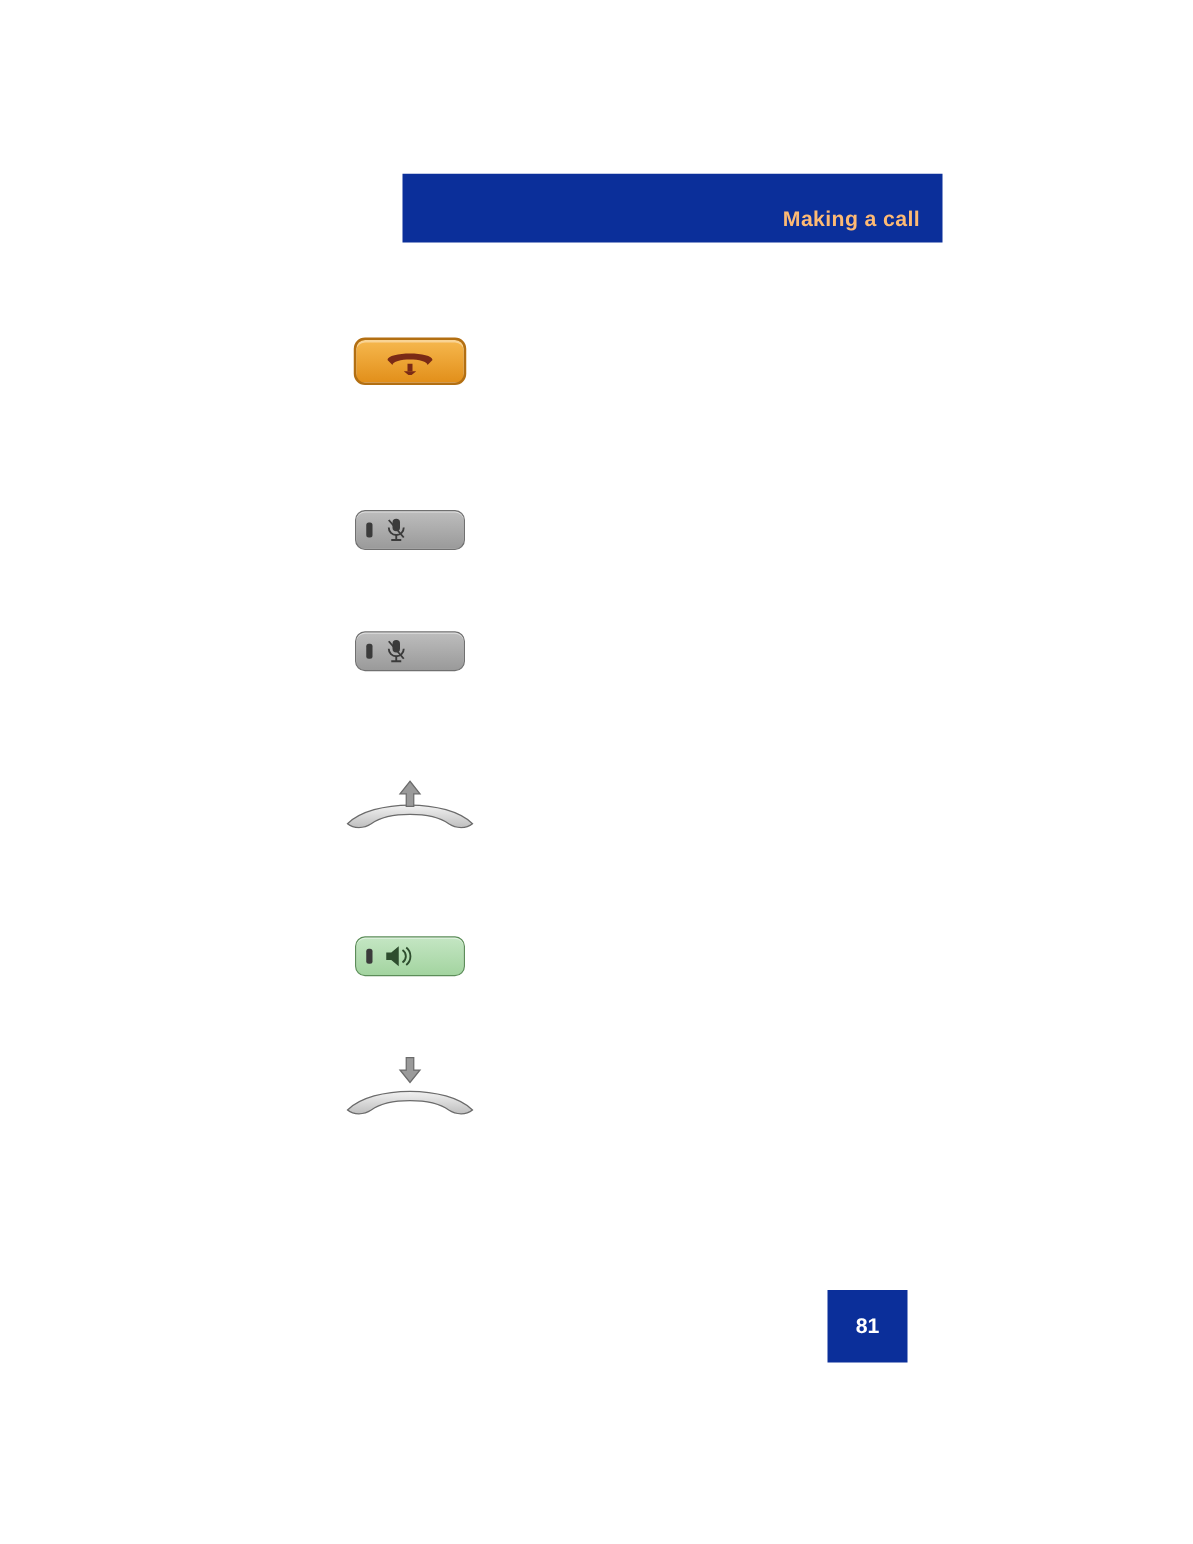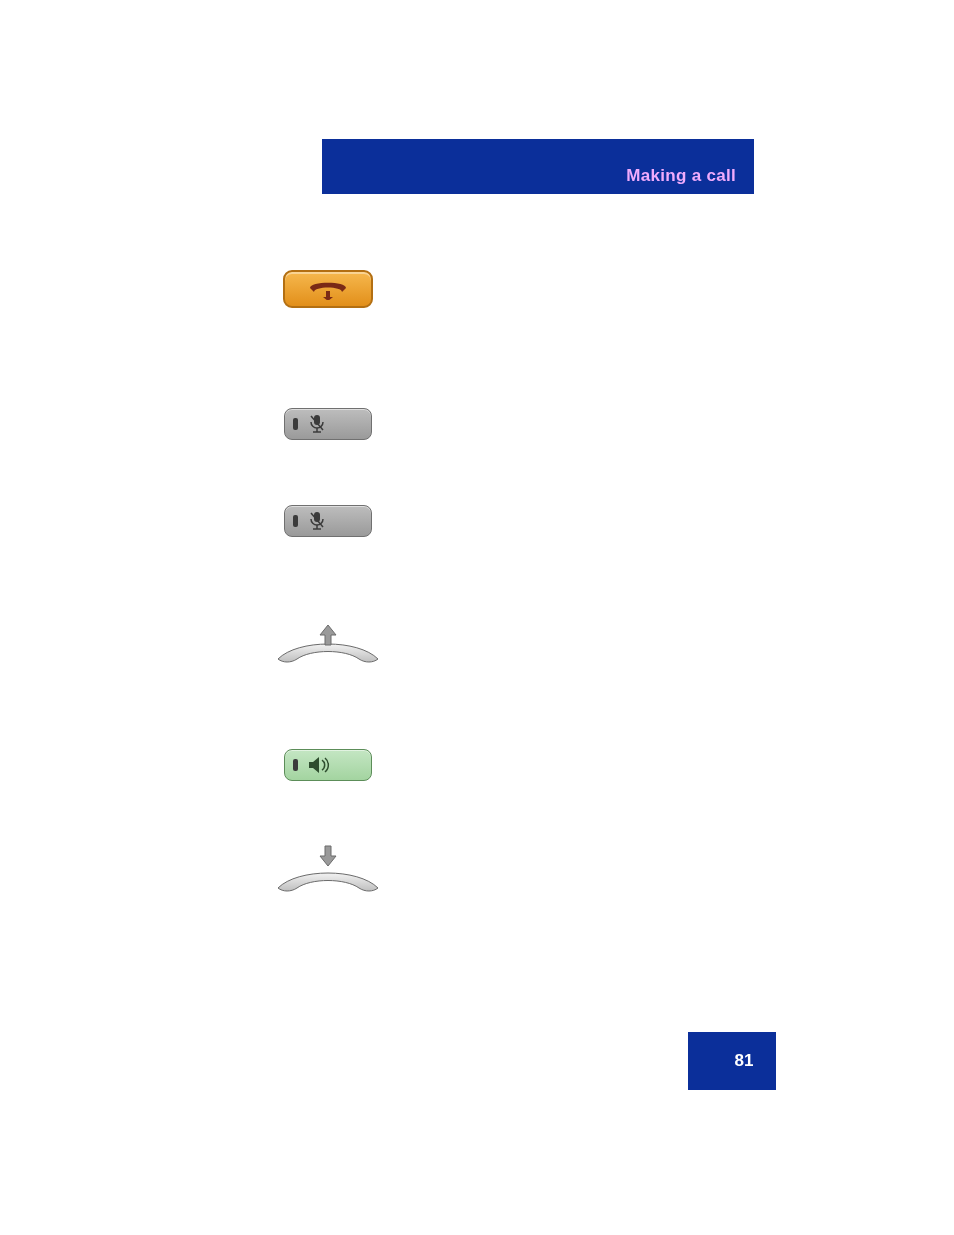--- a/index.html
+++ b/index.html
@@ -22,36 +22,35 @@
     left: 322px;
     top: 139px;
     width: 432px;
     height: 55px;
     background: #0b2f9a;
   }
   .header-text {
     position: absolute;
     right: 18px;
     bottom: 8px;
-    color: #f0abfc;
+    color: #fdba74;
     font-weight: 700;
     font-size: 17px;
     letter-spacing: 0.3px;
   }
   .page-number-box {
     position: absolute;
-    left: 688px;
+    left: 662px;
     top: 1032px;
     width: 64px;
     height: 58px;
     background: #0b2f9a;
     display: flex;
     align-items: center;
     justify-content: center;
-    padding-left: 24px;
   }
   .page-number {
     color: #ffffff;
     font-weight: 700;
     font-size: 17px;
   }
 
   .icon-slot {
     position: absolute;
     left: 270px;

